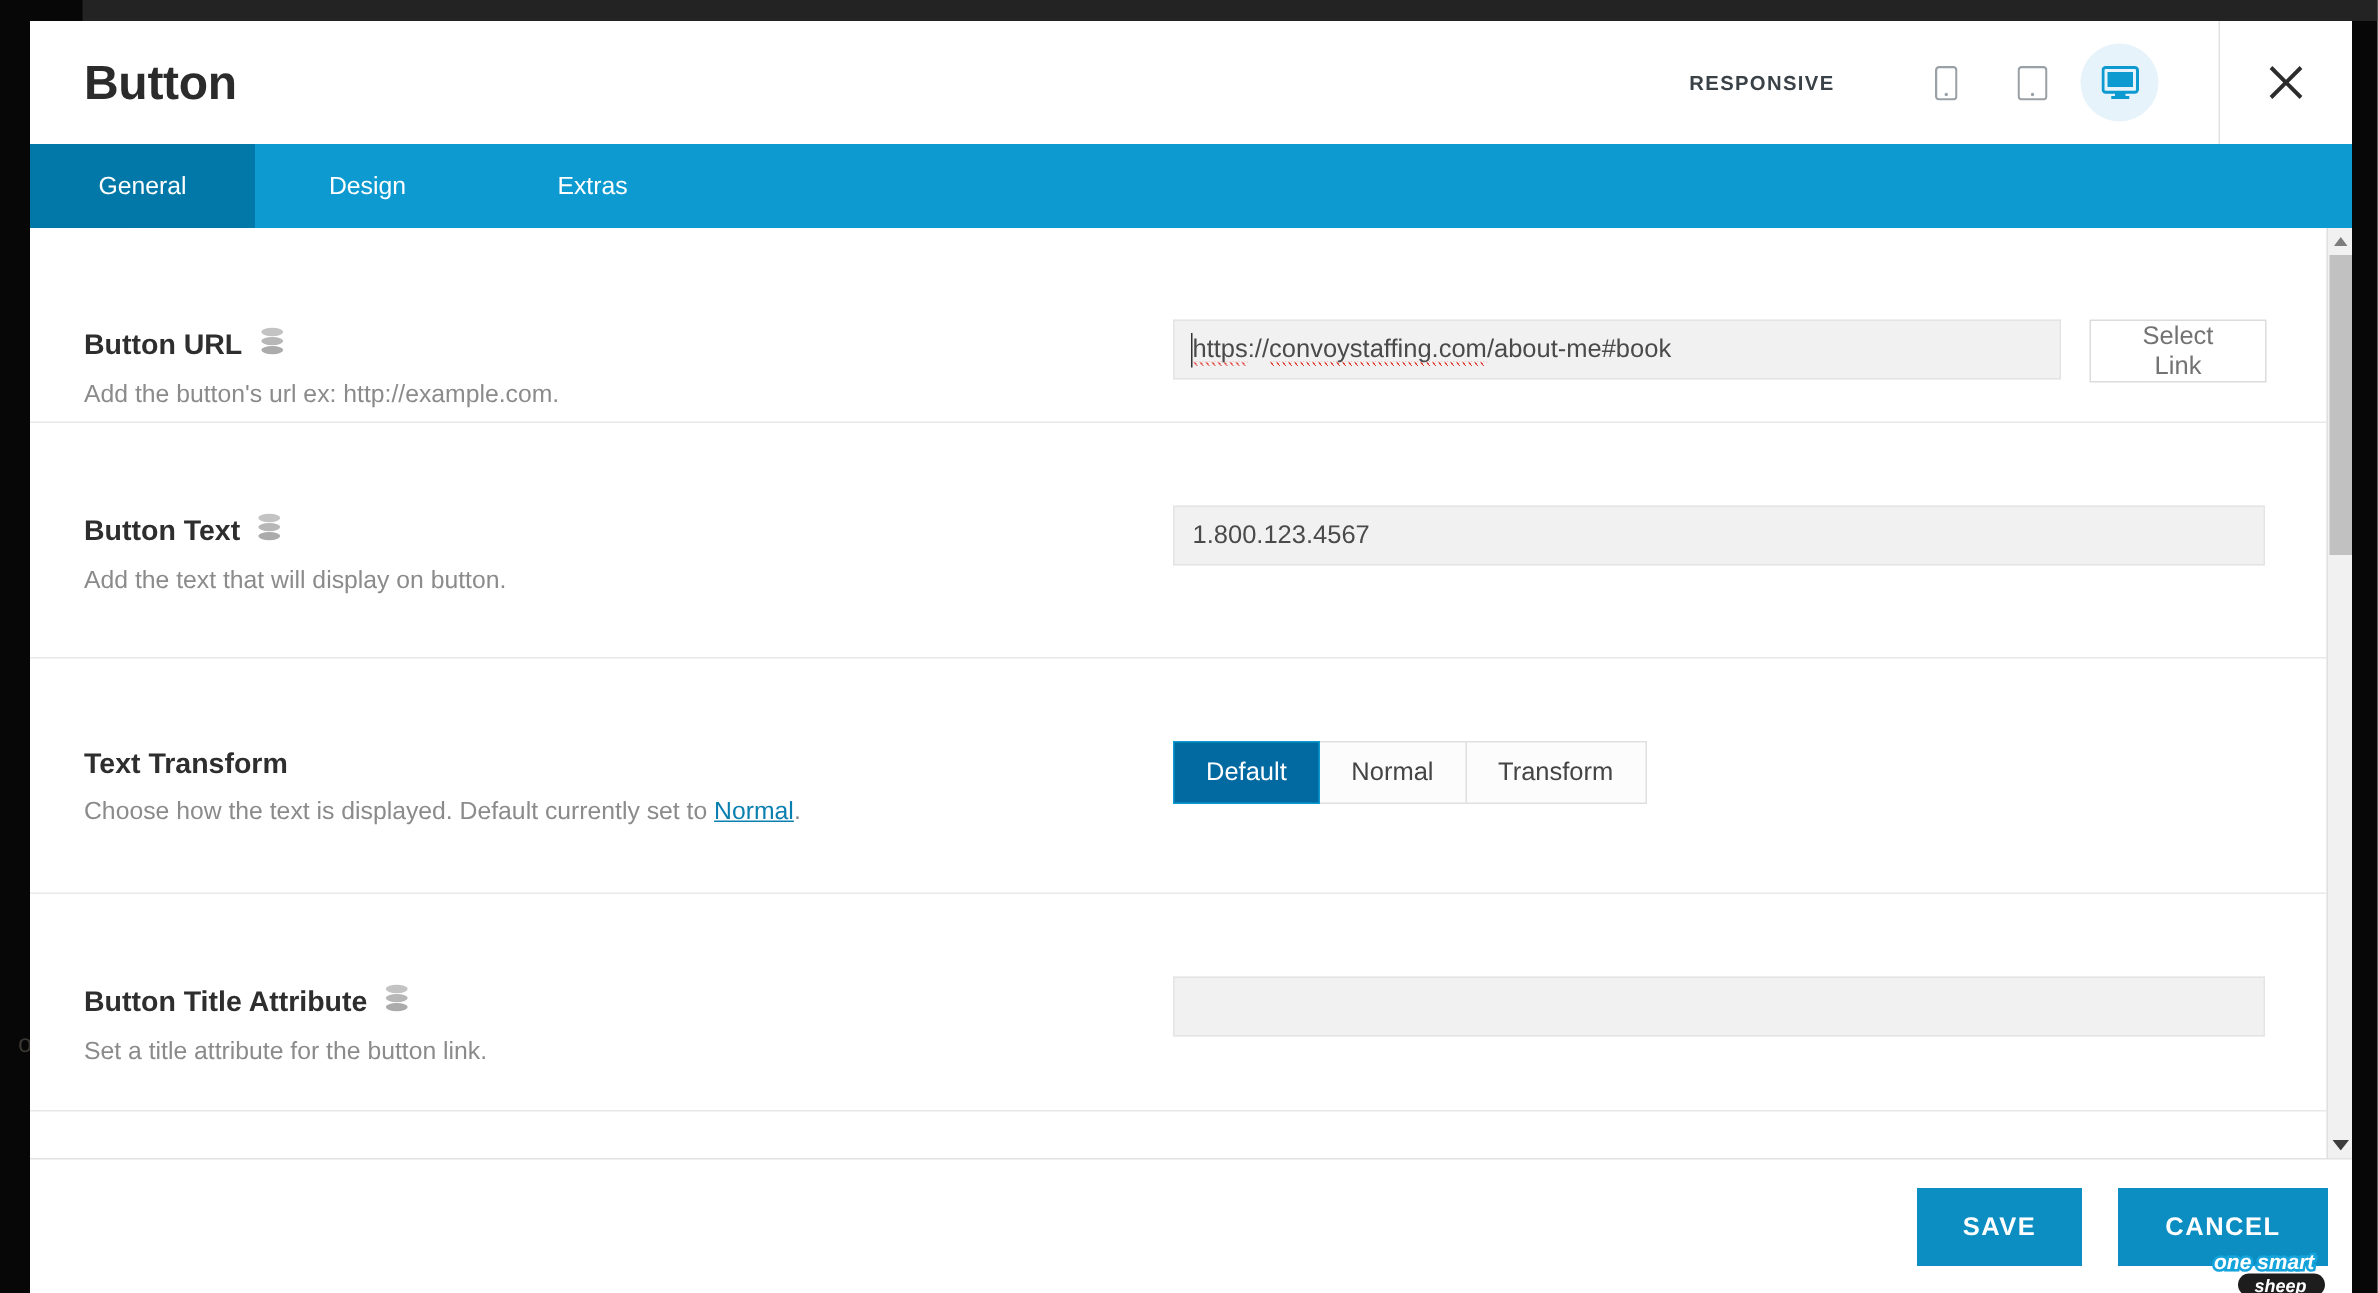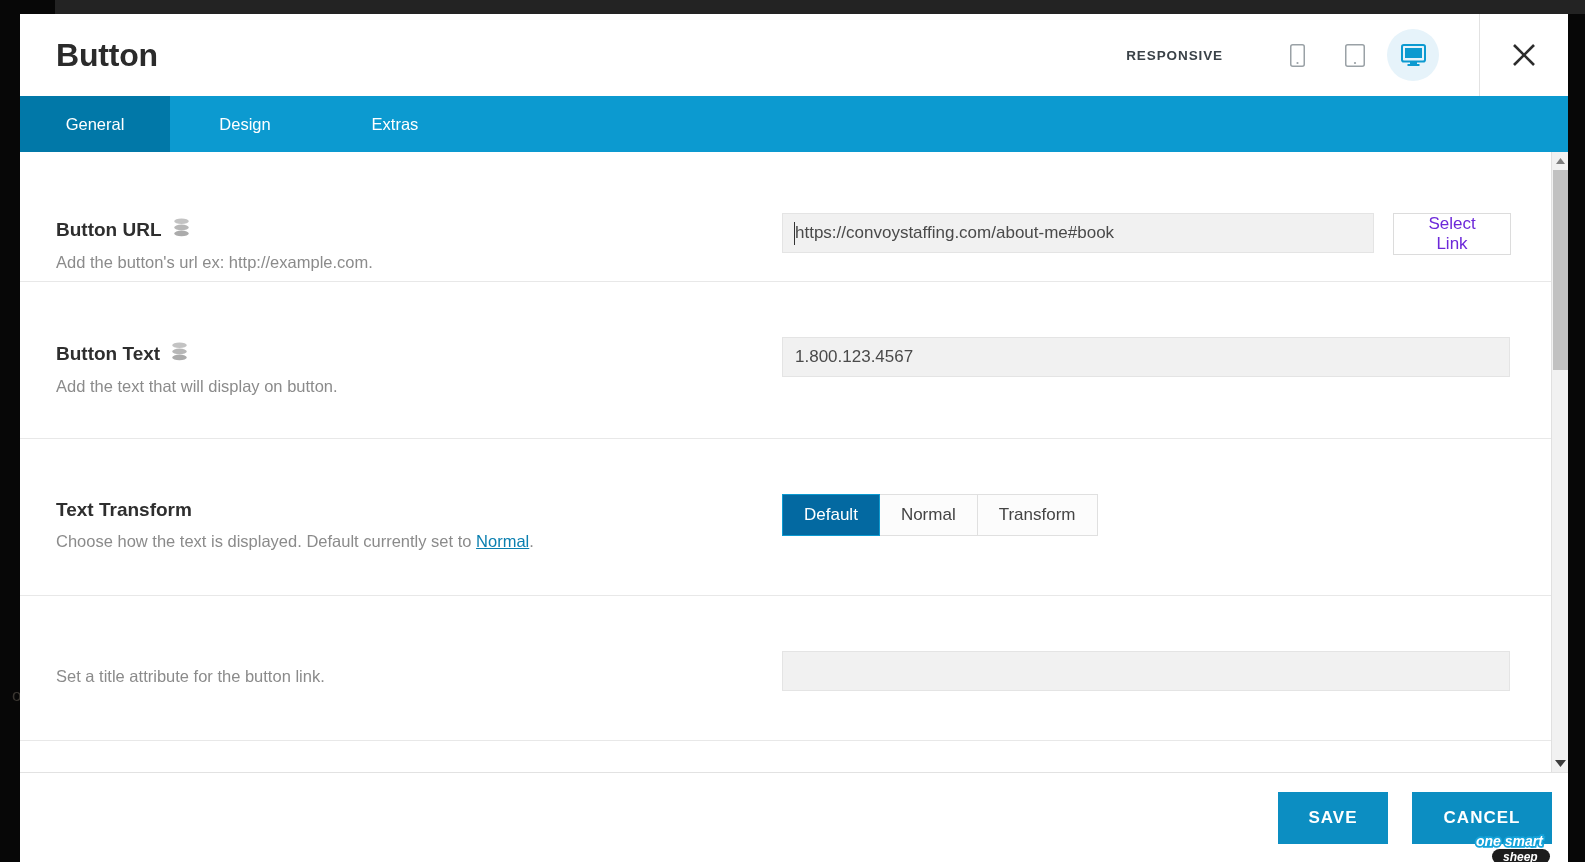--- a/index.html
+++ b/index.html
@@ -238,21 +238,21 @@
     width: 1px; height: 23px;
     background: #333;
   }
 
   .select-link-btn {
     height: 42px;
     padding: 0 22px;
     background: #fff;
     border: 1px solid #dcdcdc;
     font-size: 17px;
-    color: #6d28d9;
+    color: #737373;
     cursor: pointer;
     font-family: "Liberation Sans", sans-serif;
   }
 
   
   .seg-group { display: flex; }
   .seg {
     height: 42px;
     padding: 0 21px;
     display: flex;
@@ -463,20 +463,30 @@
           <div class="seg-group">
             <button class="seg active">Default</button>
             <button class="seg">Normal</button>
             <button class="seg">Transform</button>
           </div>
         </div>
       </div>
 
       <div class="field-row row-title">
         <div class="left">
+          <div class="field-label">
+            <span>Button Title Attribute</span>
+            <span class="db-icon">
+              <svg width="17" height="19" viewBox="0 0 17 19">
+                <ellipse cx="8.5" cy="3.3" rx="7.3" ry="2.8" fill="#c3c3c3"></ellipse>
+                <ellipse cx="8.5" cy="9.4" rx="7.3" ry="2.8" fill="#b7b7b7"></ellipse>
+                <ellipse cx="8.5" cy="15.4" rx="7.3" ry="2.8" fill="#ababab"></ellipse>
+              </svg>
+            </span>
+          </div>
           <div class="field-desc">Set a title attribute for the button link.</div>
         </div>
         <div class="right">
           <div class="input-wrap-wide">
             <input class="text-input" value="" style="">
           </div>
         </div>
       </div>
 
     </div>

